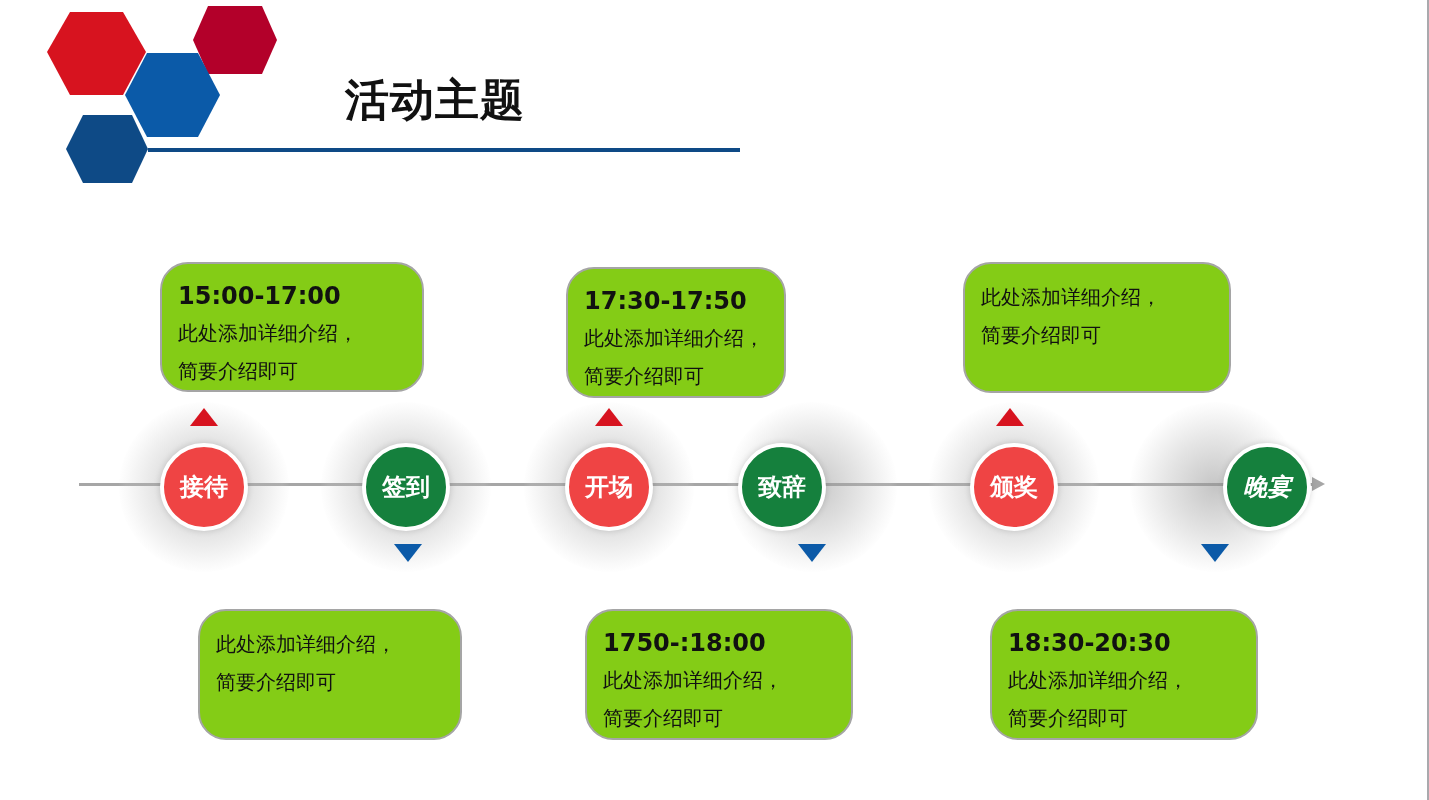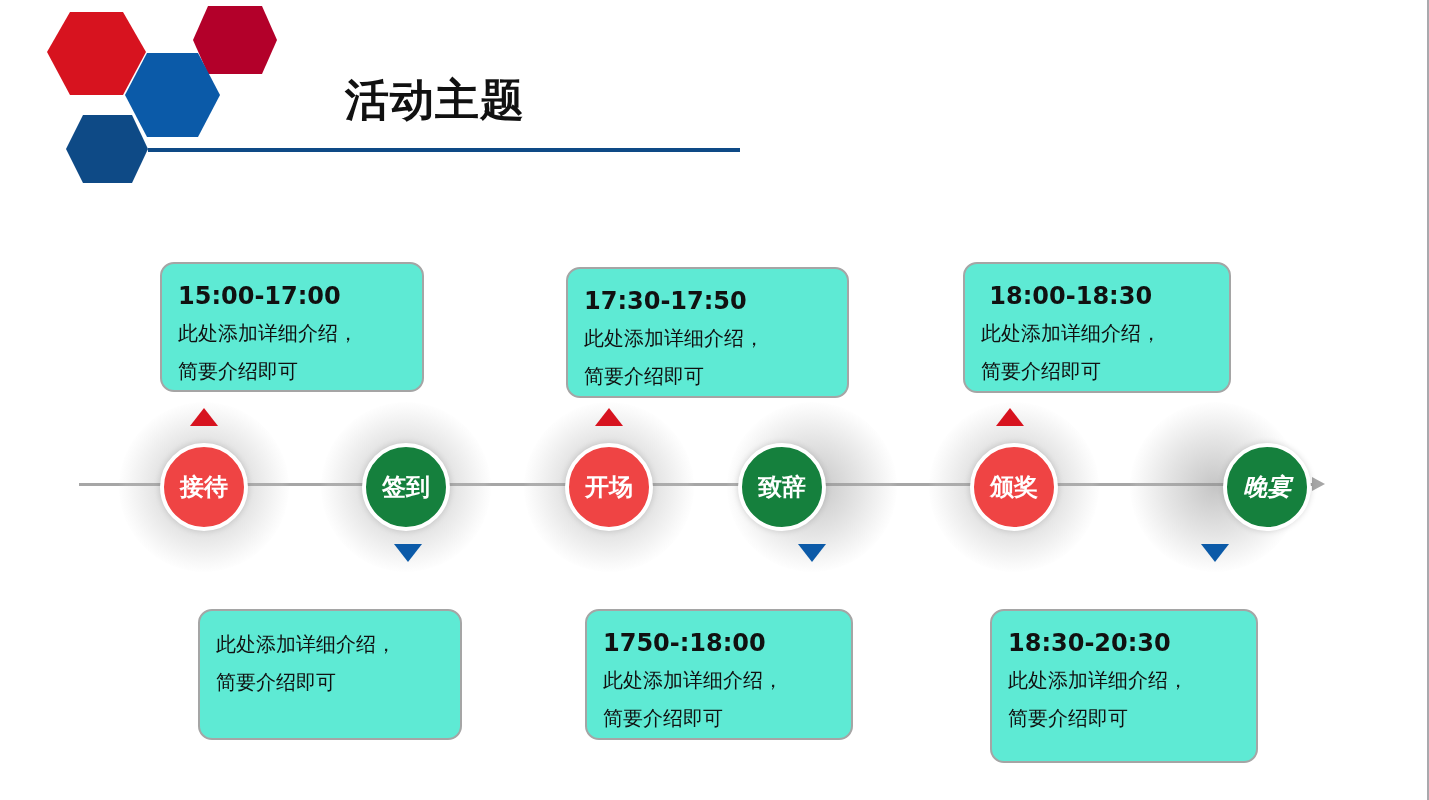--- a/index.html
+++ b/index.html
@@ -45,21 +45,21 @@
     border-left: 14px solid transparent; border-right: 14px solid transparent;
     border-bottom: 18px solid #d7131f;
   }
   .tri-down {
     position: absolute; width: 0; height: 0;
     border-left: 14px solid transparent; border-right: 14px solid transparent;
     border-top: 18px solid #0b5aa8;
   }
   .card {
     position: absolute; width: 264px; height: 126px; box-sizing: border-box;
-    border: 2.5px solid #a5a5a5; border-radius: 14px; background: #5eead4;
+    border: 2.5px solid #a5a5a5; border-radius: 28px; background: #84cc16;
     padding: 14px 8px 0 16px;
   }
   .card .time {
     font-size: 24px; font-weight: bold; color: #111; line-height: 36px; height: 36px;
     font-family: "DejaVu Sans", sans-serif;
   }
   .card .desc {
     font-size: 20px; color: #111; line-height: 38px; white-space: pre-line;
   }
 </style>
@@ -100,21 +100,21 @@
 <div class="card" style="left:198px; top:609px; height:131px;">
   <div class="desc">此处添加详细介绍，</div>
   <div class="desc">简要介绍即可</div>
 </div>
 
 <div class="halo" style="left:524px; top:402px;"></div>
 <div class="node red" style="left:565px; top:443px;">
   <span>开场</span>
 </div>
 <div class="tri-up" style="left:595px; top:408px;"></div>
-<div class="card" style="left:566px; top:267px; height:131px; width:283px;">
+<div class="card" style="left:566px; top:267px; height:131px; width:220px;">
   <div class="time" style="padding-left:-4px;">17:30-17:50</div>
   <div class="desc">此处添加详细介绍，</div>
   <div class="desc">简要介绍即可</div>
 </div>
 
 <div class="halo" style="left:727px; top:402px;"></div>
 <div class="node blue" style="left:738px; top:443px;">
   <span>致辞</span>
 </div>
 <div class="tri-down" style="left:798px; top:544px;"></div>
@@ -123,27 +123,26 @@
   <div class="desc">此处添加详细介绍，</div>
   <div class="desc">简要介绍即可</div>
 </div>
 
 <div class="halo" style="left:929px; top:402px;"></div>
 <div class="node red" style="left:970px; top:443px;">
   <span>颁奖</span>
 </div>
 <div class="tri-up" style="left:996px; top:408px;"></div>
 <div class="card" style="left:963px; top:262px; height:131px; width:268px;">
-  <div class="time" style="white-space:pre;"> 18:00-18:30</div>
   <div class="desc">此处添加详细介绍，</div>
   <div class="desc">简要介绍即可</div>
 </div>
 
 <div class="halo" style="left:1130px; top:402px;"></div>
 <div class="node blue" style="left:1223px; top:443px;font-style:italic;">
   <span>晚宴</span>
 </div>
 <div class="tri-down" style="left:1201px; top:544px;"></div>
-<div class="card" style="left:990px; top:609px; height:154px; width:268px;">
+<div class="card" style="left:990px; top:609px; height:131px; width:268px;">
   <div class="time">18:30-20:30</div>
   <div class="desc">此处添加详细介绍，</div>
   <div class="desc">简要介绍即可</div>
 </div>
 
 </body></html>

